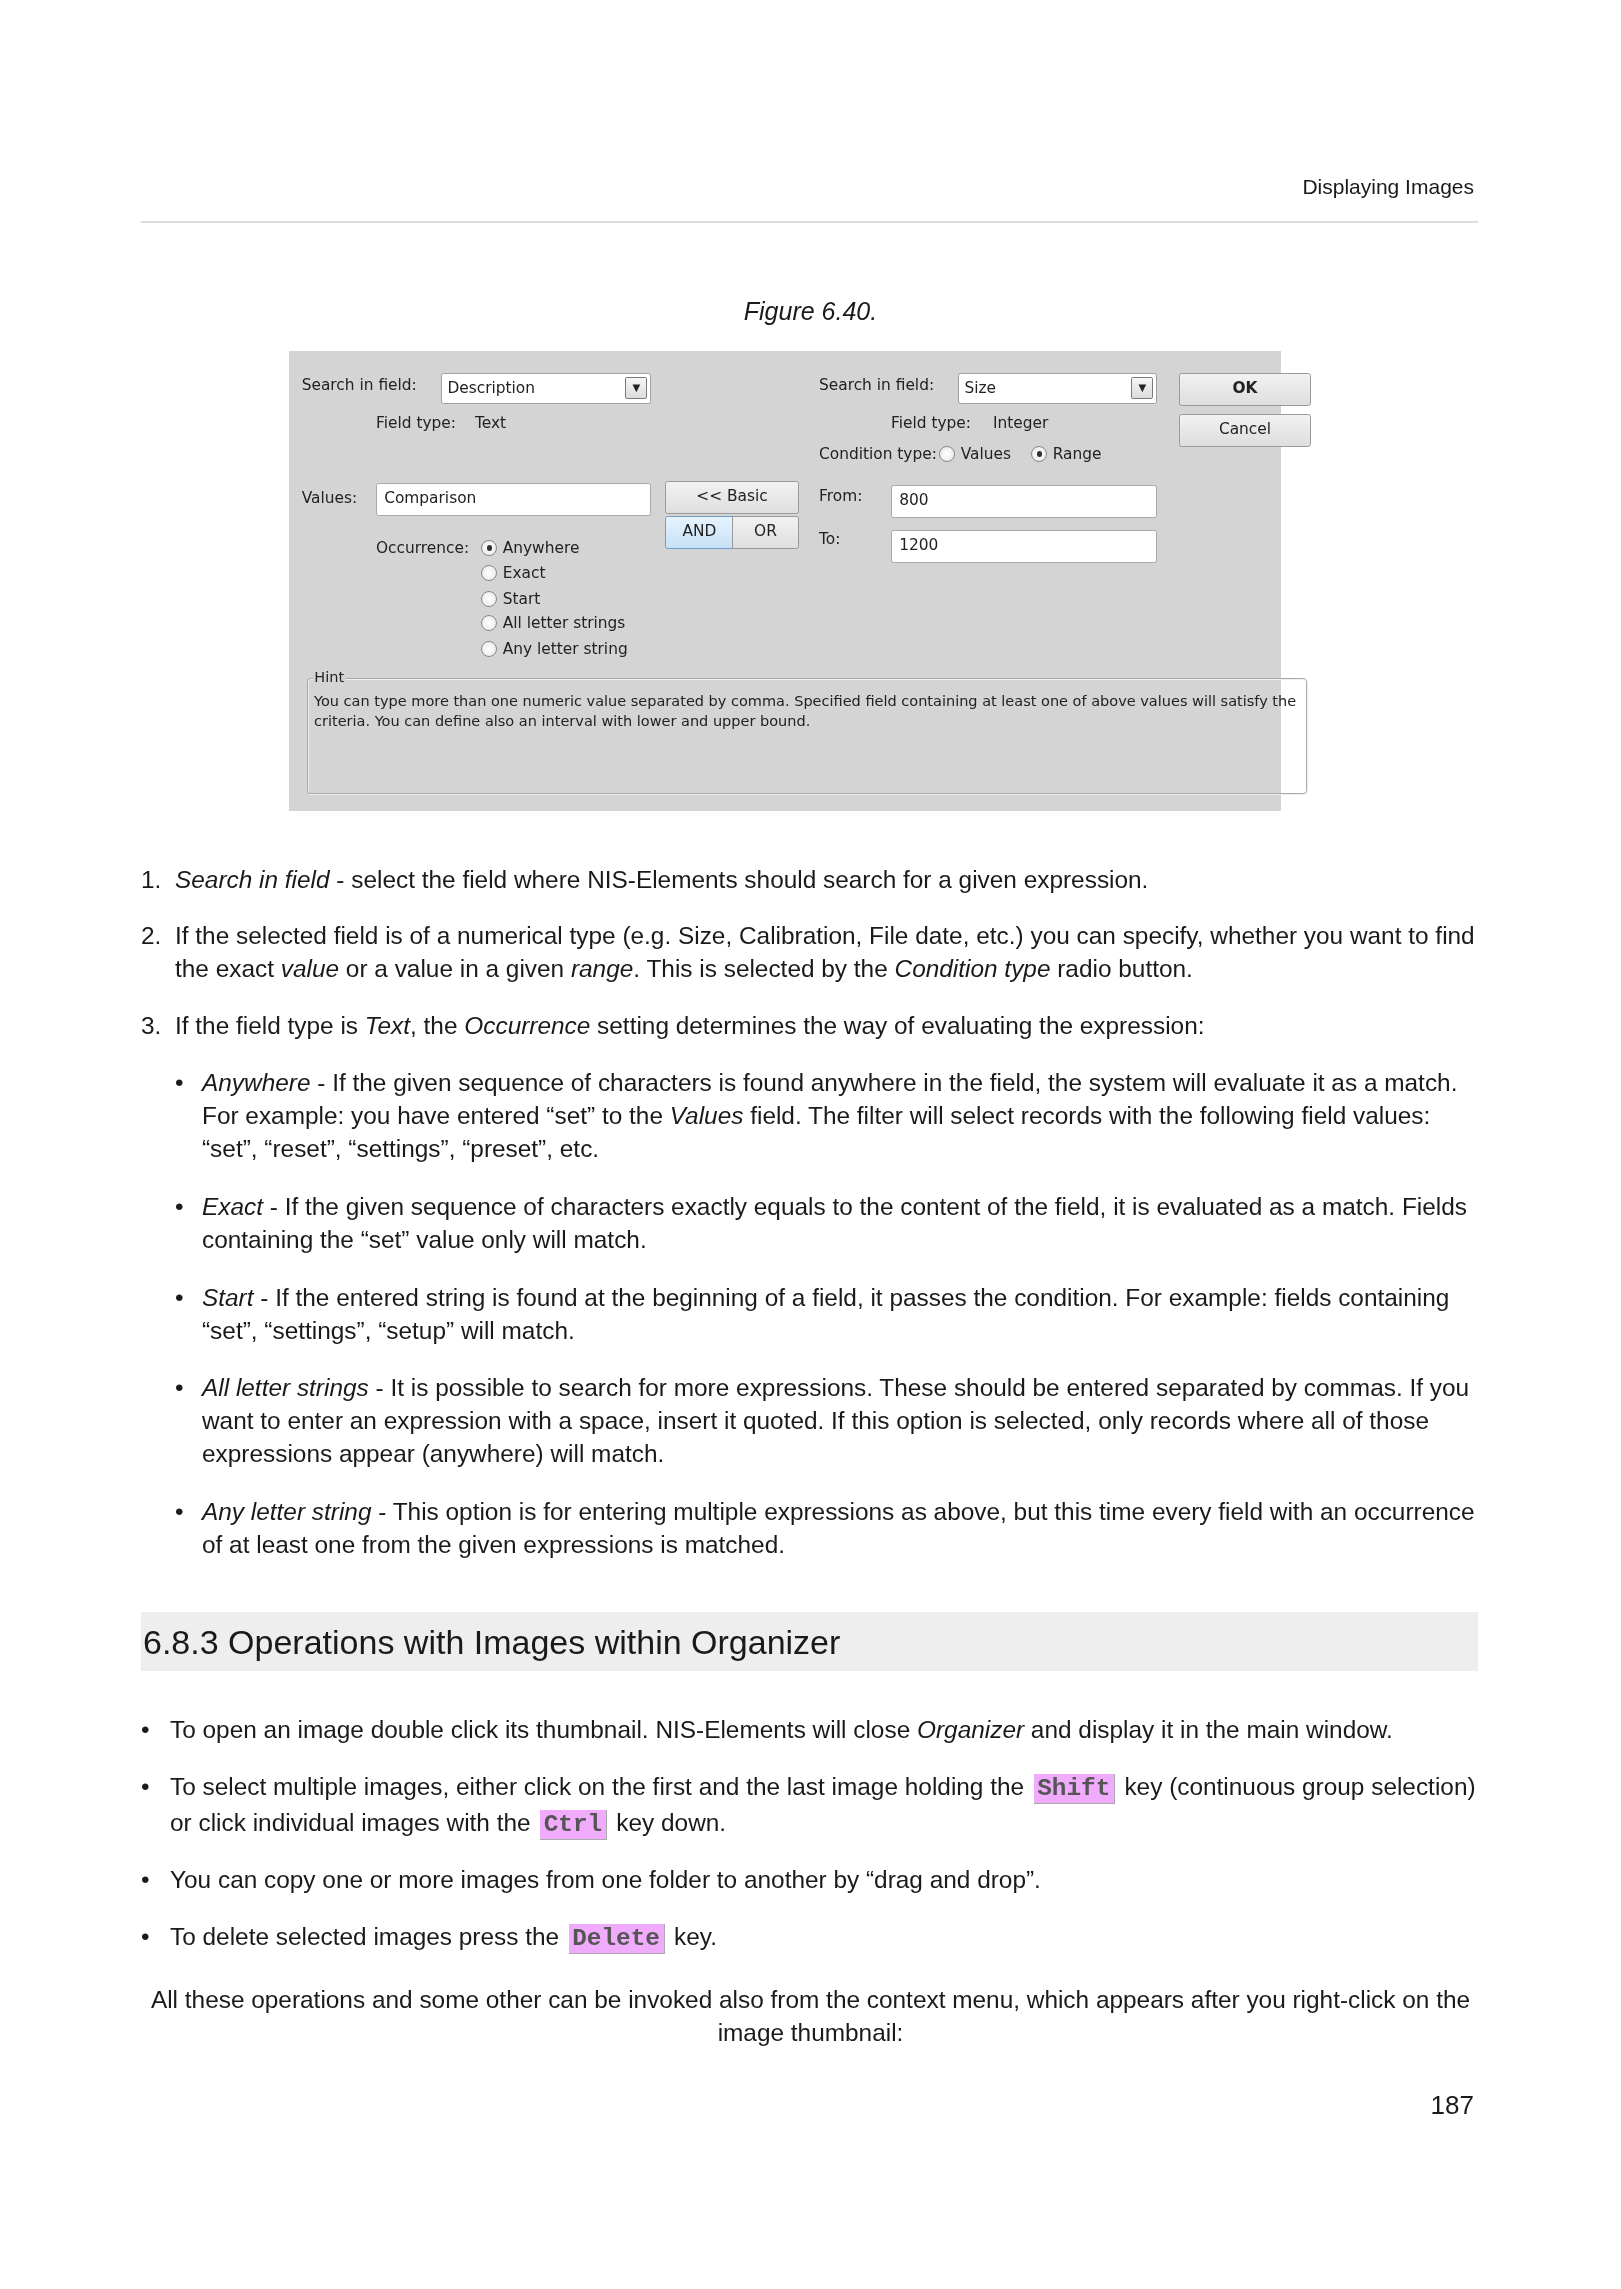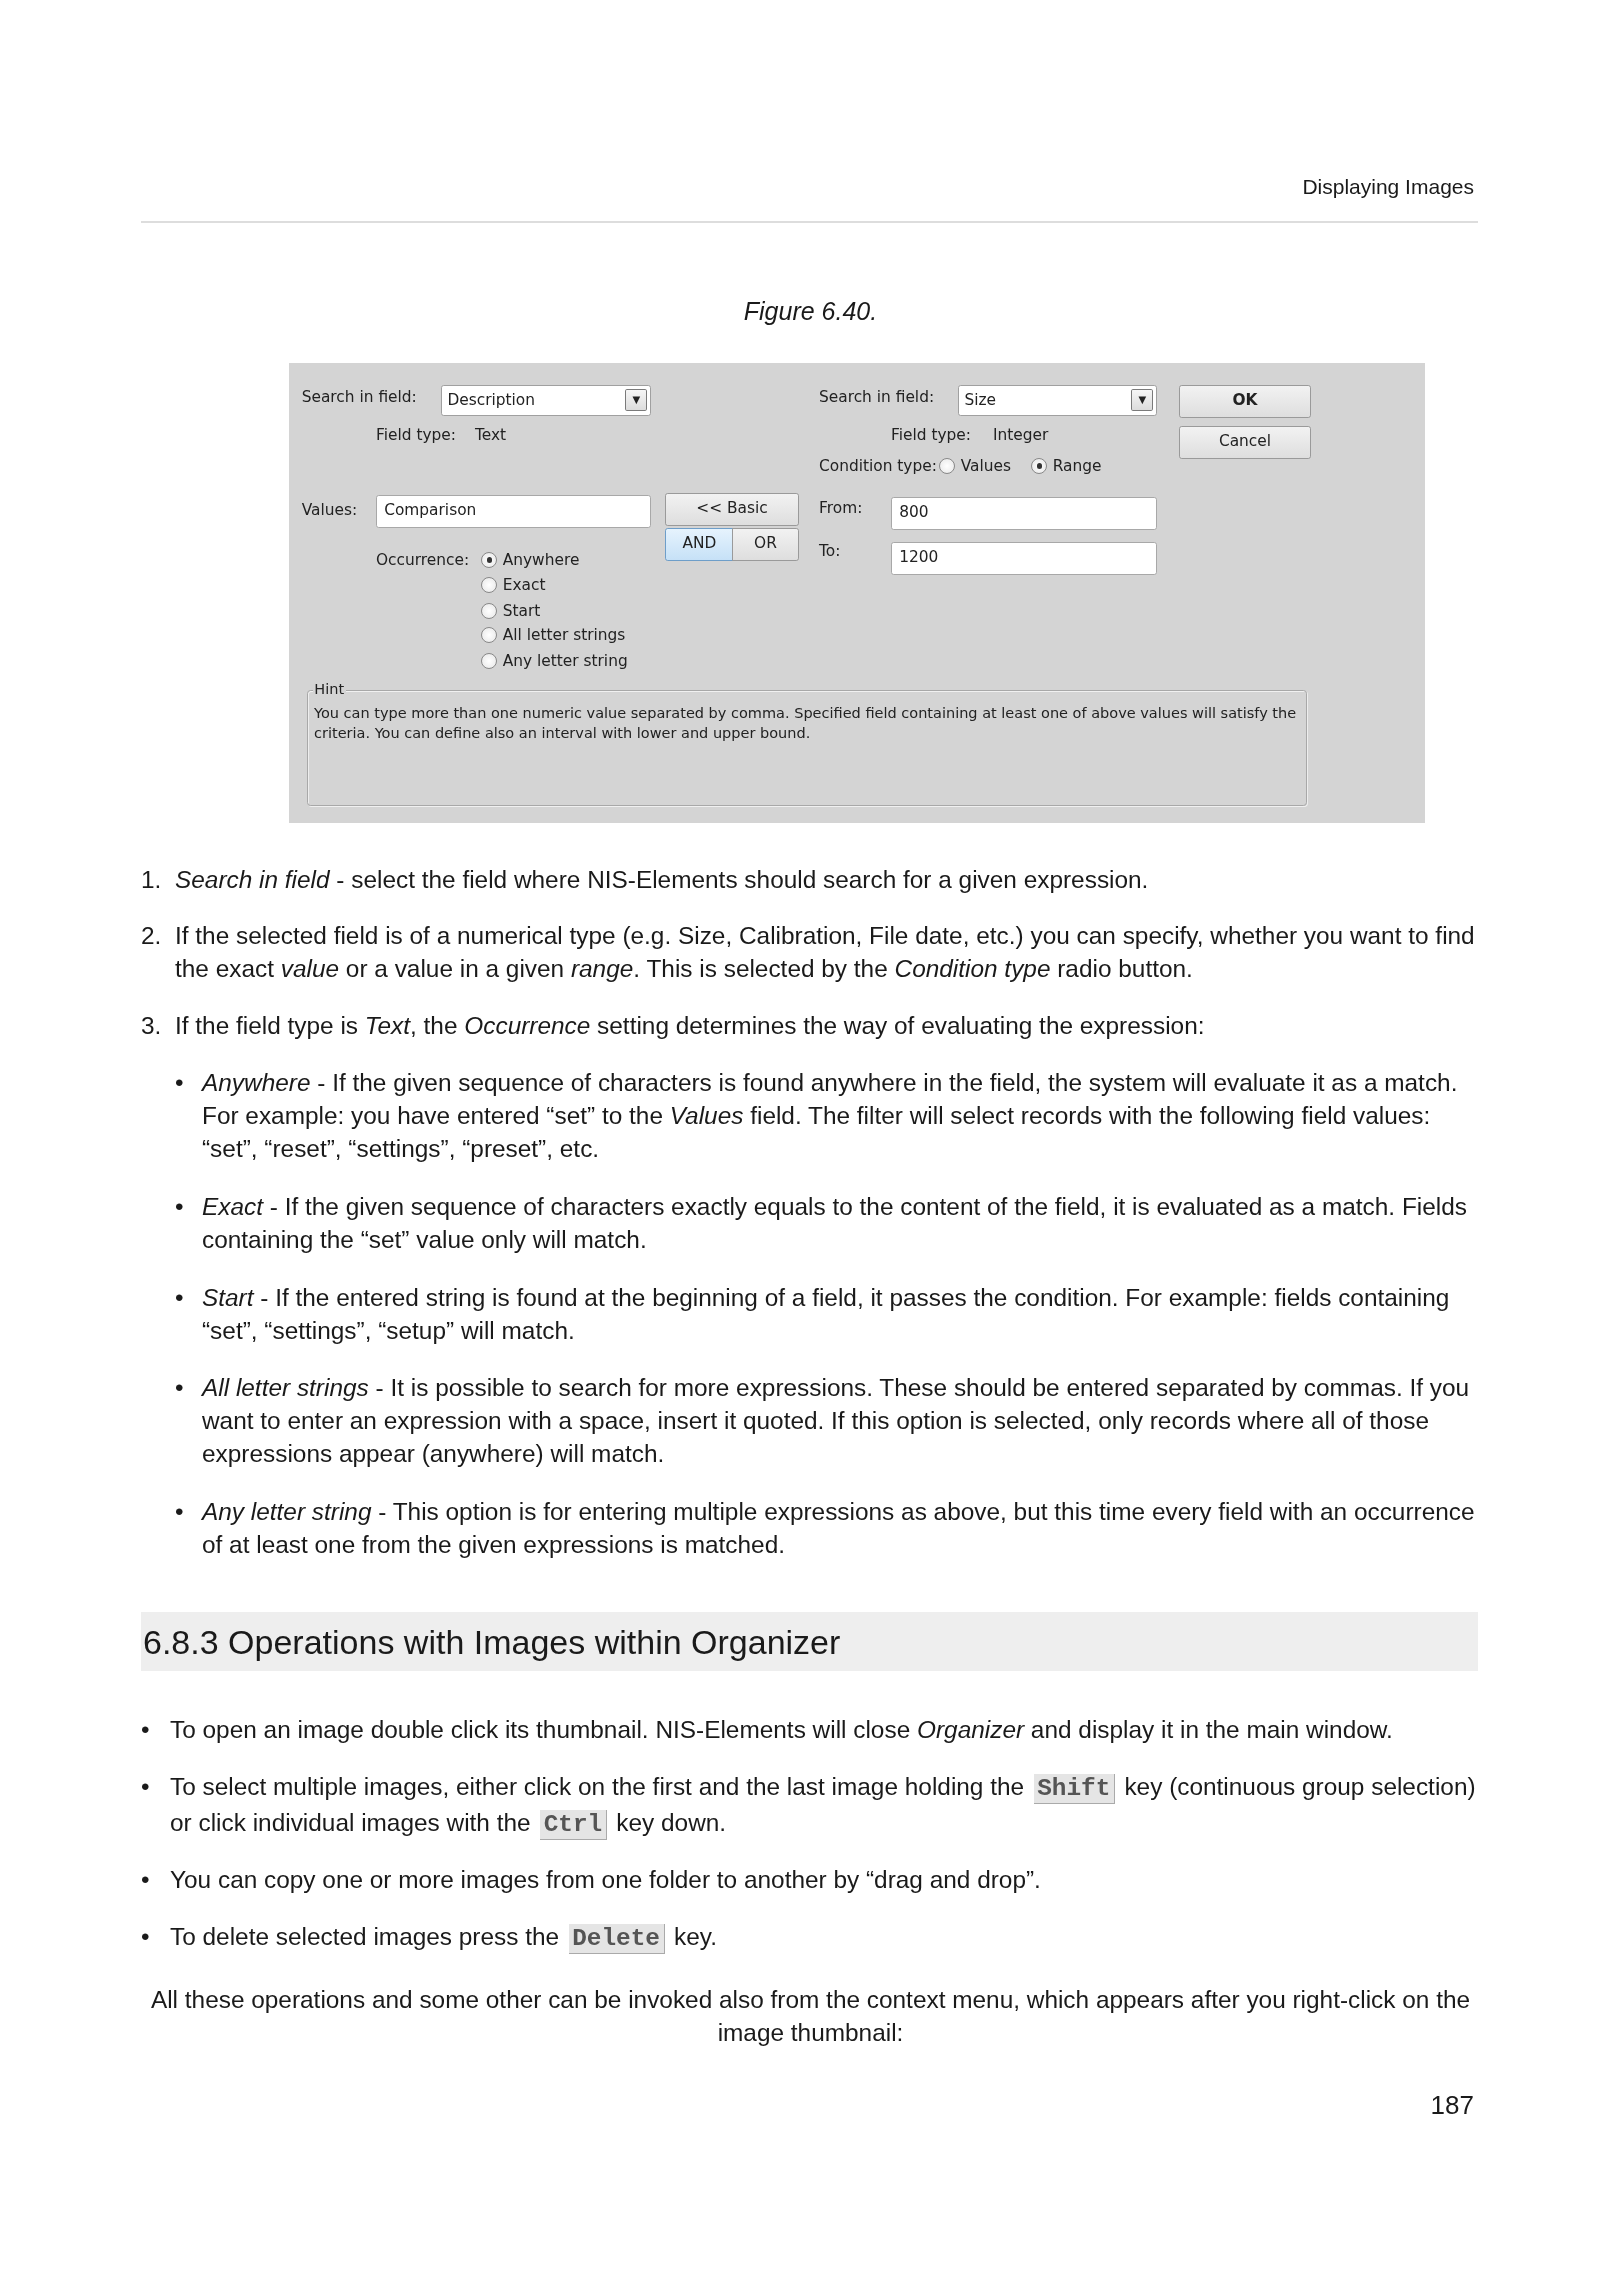--- a/index.html
+++ b/index.html
@@ -5,22 +5,22 @@
   * { box-sizing: border-box; margin: 0; padding: 0; }
   html, body { width: 1621px; height: 2290px; background: #ffffff; }
   body { position: relative; font-family: "Liberation Sans", sans-serif; color: #1a1a1a; }
 
   .running-header { position: absolute; top: 175px; right: 147px; font-size: 21px; color: #1a1a1a; }
   .header-rule { position: absolute; top: 221px; left: 141px; width: 1337px; height: 1.8px; background: #dddddd; }
 
   .figure-caption { position: absolute; top: 297px; left: 0; width: 1621px; text-align: center; font-size: 25px; font-style: italic; }
 
   
-  .dialog { position: absolute; left: 289px; top: 351px; width: 1136px; height: 460px; background: #d4d4d4;
-            font-family: "DejaVu Sans", sans-serif; font-size: 15.4px; color: #222; margin-top: 12px; }
+  .dialog { position: absolute; left: 289px; top: 351px; width: 992px; height: 460px; background: #d4d4d4;
+            font-family: "DejaVu Sans", sans-serif; font-size: 15.4px; color: #222; }
   .dlg-abs { position: absolute; }
   .combo { position: absolute; height: 31px; background: #fff; border: 1.8px solid #a0a0a0; border-radius: 2.7px; padding: 4.5px 5.4px; font-size: 15.4px; }
   .combo .arrow { position: absolute; right: 2.7px; top: 2.7px; width: 22px; height: 22px; border: 0.9px solid #7a7a7a; border-radius: 1.8px;
                   background: linear-gradient(#f6f6f6,#dcdcdc); font-size: 10px; text-align: center; line-height: 20px; }
   .textbox { position: absolute; height: 33px; background: #fff; border: 1.8px solid #a8a8a8; border-radius: 2.7px; padding: 5.4px 7.2px; font-size: 15.4px; }
   .btn { position: absolute; height: 33px; border: 1.8px solid #9a9a9a; border-radius: 2.7px; background: linear-gradient(#f2f2f2,#dedede);
          text-align: center; line-height: 29px; font-size: 15.4px; }
   .btn.pressed { background: linear-gradient(#e6f3fd,#c6e1f7); border-color: #6e9ec9; }
   .radio { position: absolute; display: flex; align-items: center; font-size: 15.4px; }
   .radio .dot { width: 16.3px; height: 16.3px; border-radius: 50%; border: 0.9px solid #888; background: radial-gradient(#fff,#e6e6e6);
@@ -36,21 +36,21 @@
   .ol-item { position: absolute; left: 141px; width: 1339px; font-size: 24.4px; line-height: 33px; padding-left: 34px; }
   .ol-item .num { position: absolute; left: 0; top: 0; }
   .sub-bullet { position: absolute; left: 175px; width: 1304px; font-size: 24.4px; line-height: 33px; padding-left: 27px; }
   .sub-bullet .b, .bullet .b { position: absolute; left: 0; top: 0; }
   .bullet { position: absolute; left: 141px; width: 1339px; font-size: 24.4px; line-height: 34px; padding-left: 29px; }
   em { font-style: italic; }
 
   .section-band { position: absolute; left: 141px; top: 1612px; width: 1337px; height: 59px; background: #eeeeee; }
   .section-title { position: absolute; left: 143px; top: 1623px; font-size: 34px; color: #1a1a1a; }
 
-  .kbd { display: inline-block; font-family: "Liberation Mono", monospace; font-weight: bold; color: #555; background: #e5e5e5;
+  .kbd { display: inline-block; font-family: "Liberation Mono", monospace; font-weight: bold; color: #555; background: #f0abfc;
          border-right: 1.8px solid #aaa; border-bottom: 1.8px solid #aaa; padding: 0 3.6px; line-height: 29px; font-size: 24.4px; margin: 0 2.7px; }
 
   .page-number { position: absolute; right: 147px; top: 2090px; font-size: 26px; }
 </style>
 </head>
 <body>
 
 <div class="running-header">Displaying Images</div>
 <div class="header-rule"></div>
 

